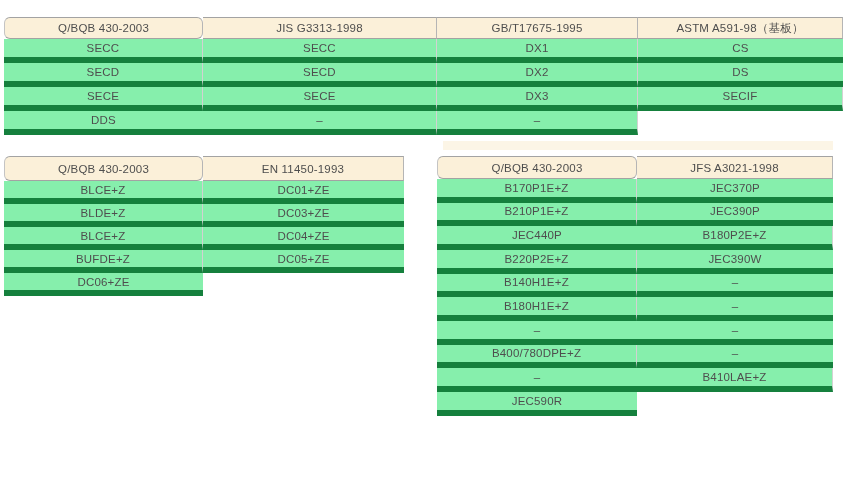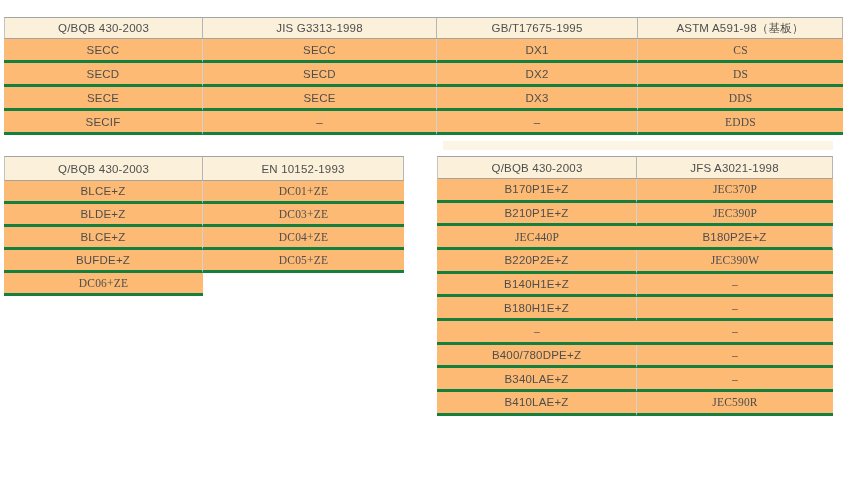--- a/index.html
+++ b/index.html
@@ -27,28 +27,28 @@
     letter-spacing:0.2px;
     white-space:nowrap;
     overflow:hidden;
   }
   .hcell{
     background:#fbf0d9;
     border-top:1px solid #a3a3a3;
     border-bottom:1px solid #a3a3a3;
     border-right:1px solid #b5b5b5;
   }
-  .hcell.first{ border-left:1px solid #c4c4c4; }
+  .hcell.first{ border-left:1px solid #c4c4c4;border-radius:6px; }
   .hcell.lastcol{ border-right:1px solid #b5b5b5; }
   .cell{
-    background:#fdba74;
-    border-bottom:3px solid #15803d;
+    background:#86efac;
+    border-bottom:6px solid #15803d;
     border-right:1px solid #d2d2d2;
   }
-  .cell.lastcol{ border-right:none;font-family:Liberation Serif, serif; }
+  .cell.lastcol{ border-right:none; }
 
   
   #table-coated-jis-gb-astm{
     left:4px; top:17px; width:839px;
     grid-template-columns:199px 234px 201px 205px;
     grid-template-rows:22px repeat(4,24px);
   }
   #table-en10152{
     left:4px; top:156px; width:400px;
     grid-template-columns:199px 201px;
@@ -81,30 +81,29 @@
       <div class="cell">SECC</div>
       <div class="cell">DX1</div>
       <div class="cell lastcol">CS</div>
       <div class="cell">SECD</div>
       <div class="cell">SECD</div>
       <div class="cell">DX2</div>
       <div class="cell lastcol">DS</div>
       <div class="cell">SECE</div>
       <div class="cell">SECE</div>
       <div class="cell">DX3</div>
+      <div class="cell">SECIF</div>
       <div class="cell lastcol">DDS</div>
-      <div class="cell">SECIF</div>
       <div class="cell">–</div>
       <div class="cell">–</div>
-      <div class="cell lastcol">EDDS</div>
     </div>
 
   <div class="grade-table" id="table-en10152">
       <div class="hcell first">Q/BQB 430-2003</div>
-      <div class="hcell lastcol">EN 10152-1993</div>
+      <div class="hcell lastcol">EN 11450-1993</div>
       <div class="cell">BLCE+Z</div>
       <div class="cell lastcol">DC01+ZE</div>
       <div class="cell">BLDE+Z</div>
       <div class="cell lastcol">DC03+ZE</div>
       <div class="cell">BLCE+Z</div>
       <div class="cell lastcol">DC04+ZE</div>
       <div class="cell">BUFDE+Z</div>
       <div class="cell lastcol">DC05+ZE</div>
       <div class="cell lastcol">DC06+ZE</div>
     </div>
@@ -121,18 +120,17 @@
       <div class="cell">B220P2E+Z</div>
       <div class="cell lastcol">JEC390W</div>
       <div class="cell">B140H1E+Z</div>
       <div class="cell lastcol">–</div>
       <div class="cell">B180H1E+Z</div>
       <div class="cell lastcol">–</div>
       <div class="cell lastcol">–</div>
       <div class="cell lastcol">–</div>
       <div class="cell">B400/780DPE+Z</div>
       <div class="cell lastcol">–</div>
-      <div class="cell">B340LAE+Z</div>
       <div class="cell lastcol">–</div>
       <div class="cell">B410LAE+Z</div>
       <div class="cell lastcol">JEC590R</div>
     </div>
 </div>
 
 </body></html>

